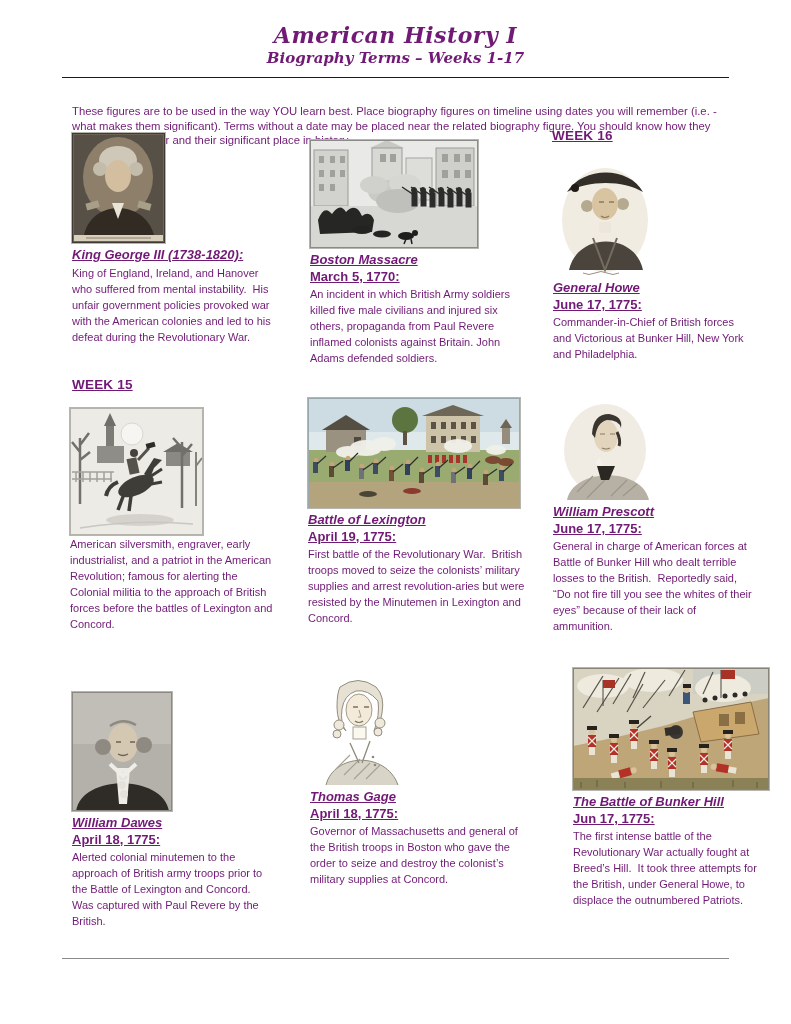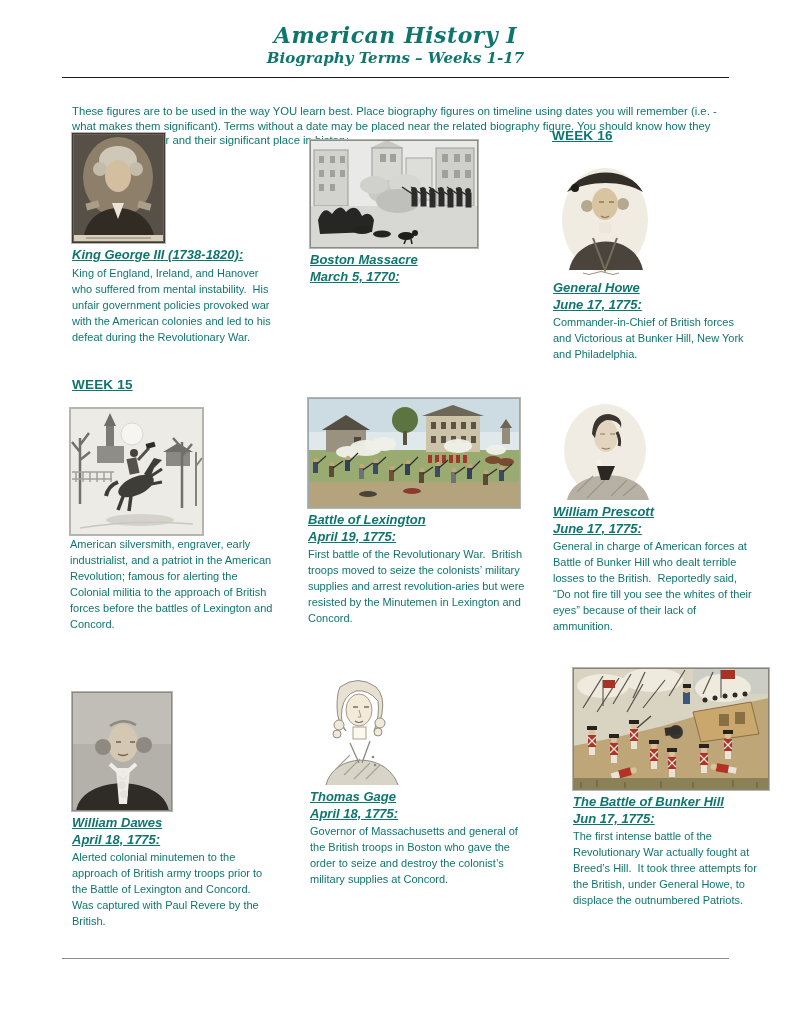--- a/index.html
+++ b/index.html
@@ -1,29 +1,29 @@
 <!DOCTYPE html>
 <html><head>
 <meta charset="utf-8">
 <style>
   html,body{margin:0;padding:0;background:#ffffff;}
   .page{position:relative;width:791px;height:1024px;background:#ffffff;overflow:hidden;
-        font-family:"Liberation Sans",sans-serif;color:#0f766e;}
+        font-family:"Liberation Sans",sans-serif;color:#701a75;}
   .abs{position:absolute;}
   .title{font-family:"DejaVu Serif",serif;font-style:italic;font-weight:600;font-size:22px;letter-spacing:.5px;text-align:center;}
   .subtitle{font-family:"DejaVu Serif",serif;font-style:italic;font-weight:600;font-size:15px;text-align:center;margin-top:1px;}
   .rule{position:absolute;left:62px;width:667px;border-top:1.6px solid #1b1b1b;height:0;}
   .rule-thin{position:absolute;left:62px;width:667px;border-top:1px solid #8a8a8a;height:0;}
   .intro{font-size:11.3px;line-height:14.6px;}
   .week{font-weight:bold;font-size:13.5px;text-decoration:underline;letter-spacing:.2px;}
   .entry{position:absolute;}
   .entry figure{margin:0;padding:0;}
   .entry svg{display:block;}
   .ehead{font-weight:bold;font-style:italic;text-decoration:underline;font-size:13px;line-height:16.5px;margin-top:4px;}
-  .ehead2{font-weight:bold;font-style:italic;text-decoration:underline;font-size:13px;line-height:16.5px;}
+  .ehead2{font-weight:bold;text-decoration:underline;font-size:13px;line-height:16.5px;}
   .ebody{font-size:11px;line-height:16px;margin-top:1px;white-space:pre-wrap;}
   .footer{font-size:10.5px;line-height:13.8px;}
   .it{font-style:italic;}
   .framed{outline:1px solid #b7b5af;}
 </style>
 </head>
 <body>
 
 <div class="page">
 
@@ -175,20 +175,21 @@
         <ellipse cx="72" cy="94" rx="9" ry="3.5" fill="#232321"></ellipse>
         <ellipse cx="96" cy="96" rx="8" ry="4" fill="#1e1e1c"></ellipse>
           <circle cx="105" cy="93" r="3" fill="#1e1e1c"></circle>
         <line x1="96" y1="99" x2="94" y2="104" stroke="#1e1e1c" stroke-width="1.5"></line>
           <line x1="101" y1="99" x2="102" y2="104" stroke="#1e1e1c" stroke-width="1.5"></line>
         <rect x="0.5" y="0.5" width="167" height="107" fill="none" stroke="#8a8a86"></rect>
       </svg>
     </figure>
     <div class="ehead">Boston Massacre</div>
     <div class="ehead2">March 5, 1770:</div>
+    <div class="ebody">An incident in which British Army soldiers killed five male civilians and injured six others, propaganda from Paul Revere inflamed colonists against Britain. John Adams defended soldiers.</div>
   </div>
 
   <div class="entry" style="left:308px;top:398px;width:217px;">
     <figure class="framed" style="width:212px;">
       <svg width="212" height="110" viewBox="0 0 212 110">
         <rect width="212" height="110" fill="#cddbe2"></rect>
         <rect y="34" width="212" height="20" fill="#dfe8eb"></rect>
         <rect y="52" width="212" height="36" fill="#9aab72"></rect>
         <rect y="84" width="212" height="26" fill="#b3a47e"></rect>
         <rect x="18" y="32" width="40" height="22" fill="#9b9181"></rect>

